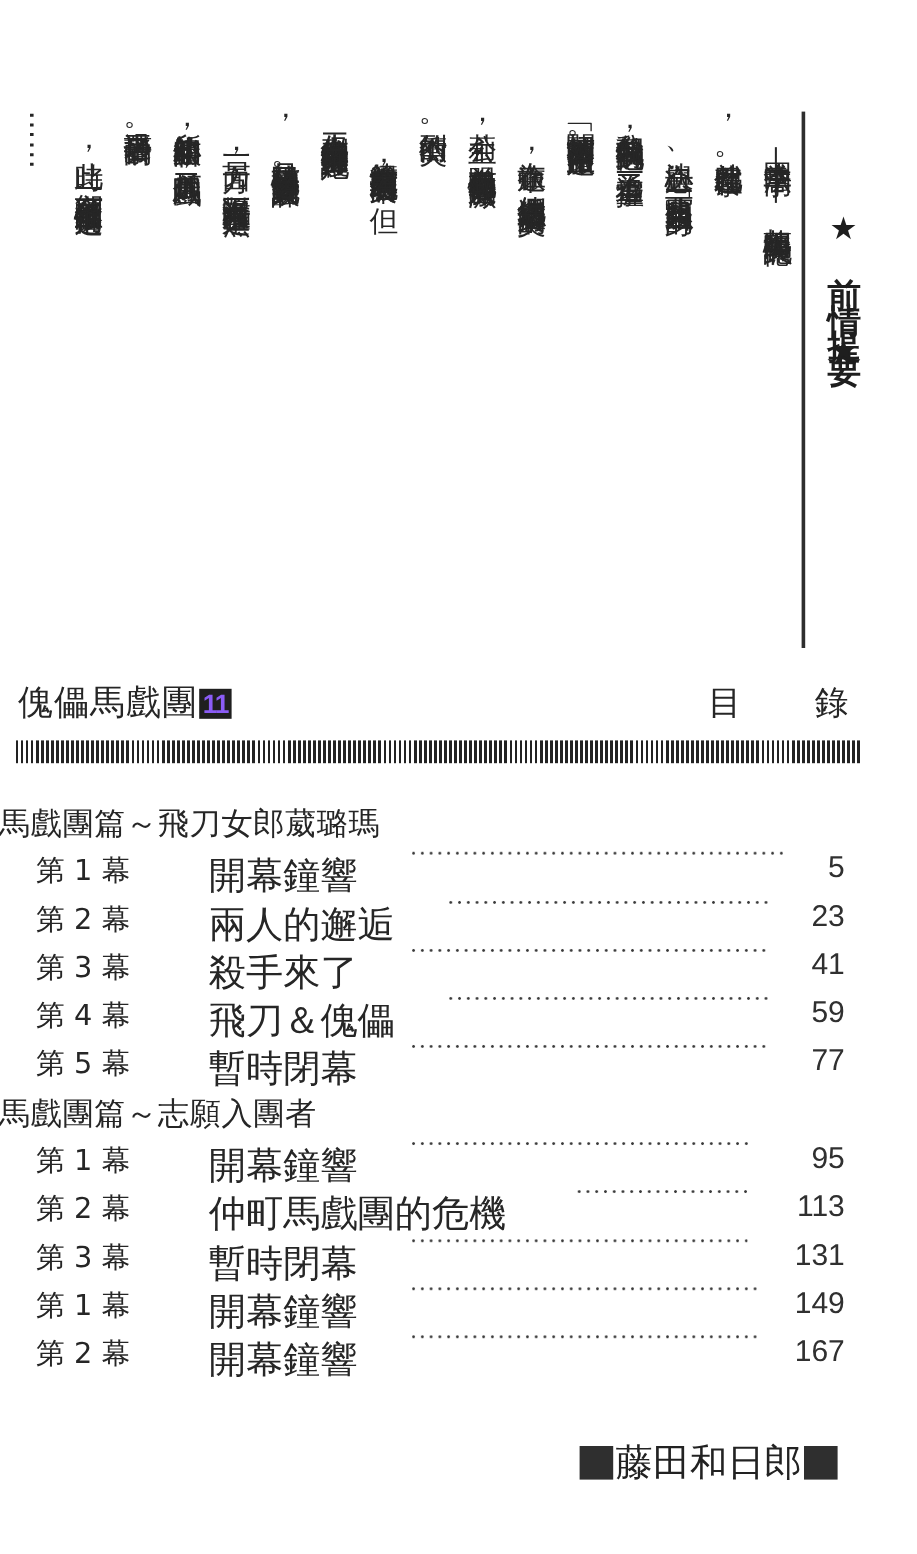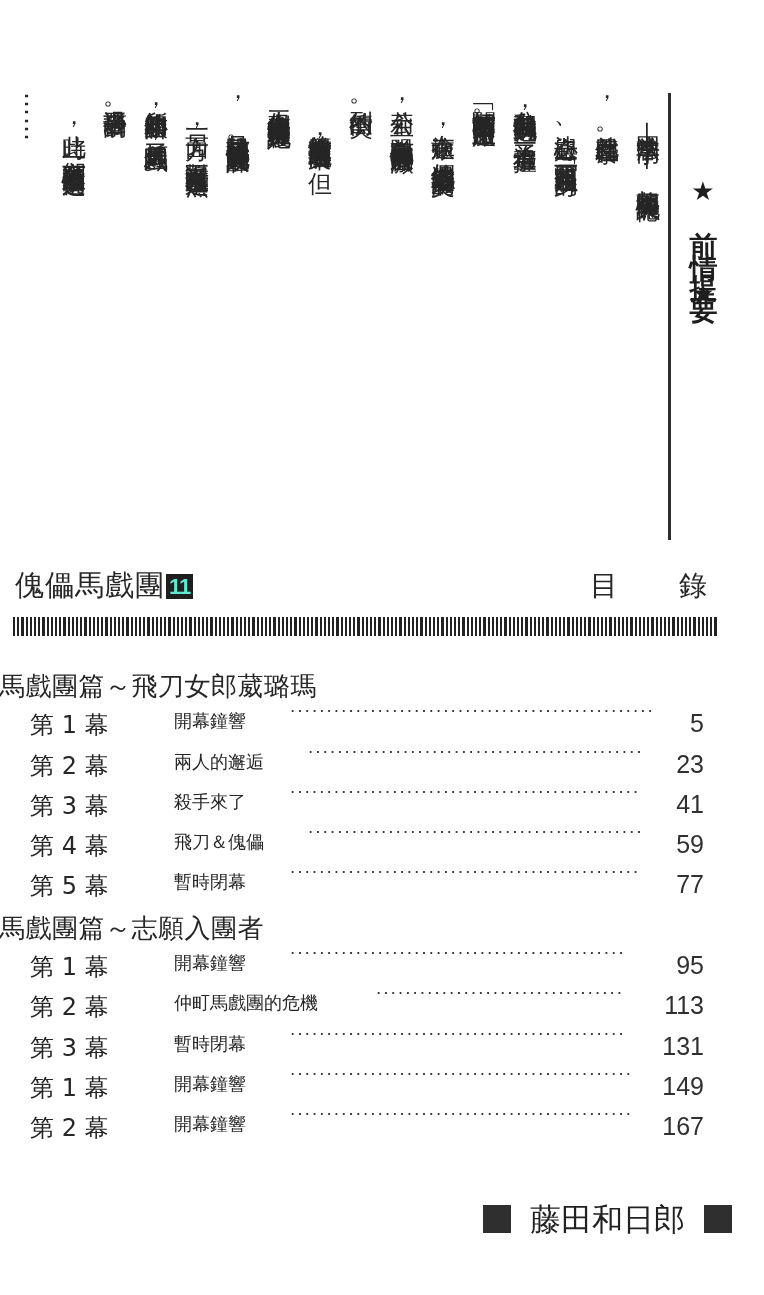--- a/index.html
+++ b/index.html
@@ -31,54 +31,54 @@
     white-space: nowrap; color: #262626;
   }
   .col.indent { text-indent: 1em; }
 
   
   .toc-title {
     position: absolute; left: 15px; top: 570px; height: 32px;
     display: flex; align-items: center; font-size: 29px; letter-spacing: 1px; color: #262626;
   }
   .vol-badge {
-    display: inline-block; background: #1f1f1f; color: #5eead4; font-weight: bold;
+    display: inline-block; background: #1f1f1f; color: #8b5cf6; font-weight: bold;
     font-family: "Liberation Sans", sans-serif; font-size: 22px; line-height: 25px; height: 25px;
     padding: 0 3px; margin-left: 1px; letter-spacing: -1px;
   }
   .toc-label {
     position: absolute; left: 590px; top: 570px; font-size: 28px; line-height: 32px;
     letter-spacing: 61px; color: #262626; white-space: nowrap;
   }
   .stripe {
     position: absolute; left: 13px; top: 617px; width: 705px; height: 19px;
     background: repeating-linear-gradient(90deg, #222 0 2.3px, transparent 2.3px 4.2px);
   }
 
   
   .toc-list { position: absolute; left: 0; top: 669px; width: 764px; }
   .row { height: 40.3px; display: flex; align-items: flex-start; width: 704px; }
   .sec-heading { font-size: 26px; letter-spacing: 0.5px; margin-left: -1px; white-space: nowrap; }
   .act { padding-left: 30px; box-sizing: border-box; gap: 29px; }
   .act-no { flex: none; width: 115px; font-size: 24px; white-space: pre; }
-  .act-title { flex: none; font-size: 18px; margin-right: 14px; white-space: nowrap; }
+  .act-title { flex: none; font-size: 31px; margin-right: 14px; white-space: nowrap; }
   .leader {
     flex: 1; height: 4px; margin-right: 6px;
     background-image: radial-gradient(circle, #3a3a3a 0.95px, transparent 1.3px);
     background-size: 7.3px 4px; background-repeat: repeat-x; background-position: left center;
   }
   .page {
     flex: none; font-family: "Liberation Sans", sans-serif; font-size: 25px; color: #303030;
     text-align: right;
   }
 
   
   .author {
     position: absolute; left: 483px; top: 1203px; height: 32px;
-    display: flex; align-items: center; gap: 17px;
+    display: flex; align-items: center;
   }
   .author-box { width: 28px; height: 28px; background: #2f2f2f; flex: none; }
   .author-name { font-size: 31px; line-height: 32px; padding: 0 2px; color: #222; white-space: nowrap; }
 </style>
 </head>
 <body>
 
 <div class="summary-title-col">
   <span class="star">★</span>
   <span class="summary-title">前情提要</span>

